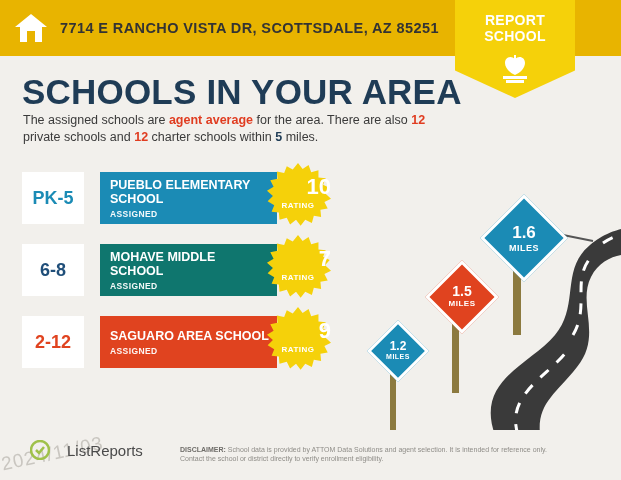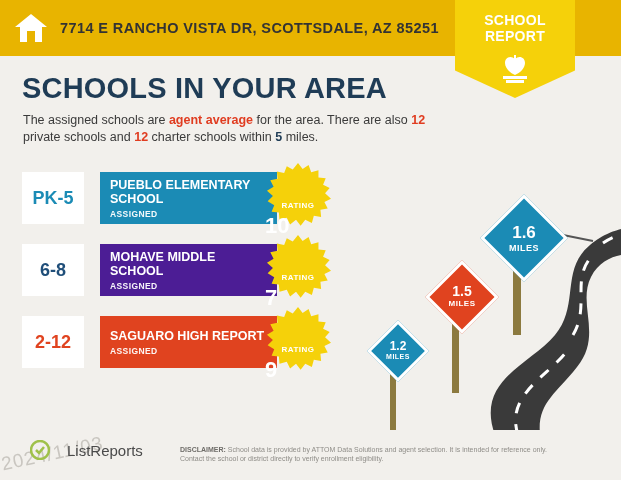--- a/index.html
+++ b/index.html
@@ -76,21 +76,21 @@
     position: absolute;
     left: 50%; top: 52px;
     transform: translateX(-50%);
     width: 40px; height: 32px;
   }
 
   
   .title {
     position: absolute;
     left: 22px; top: 72px;
-    font-size: 29px;
+    font-size: 35px;
     font-weight: bold;
     color: #1f3c56;
     letter-spacing: 0.2px;
   }
   .subtitle {
     position: absolute;
     left: 23px; top: 112px;
     width: 430px;
     font-size: 12.5px;
     color: #3a3a3a;
@@ -159,25 +159,24 @@
   .burst {
     position: absolute;
     inset: 0;
     background: #f5d10a;
     clip-path: polygon(50% 0%, 57% 9%, 66% 3%, 70% 14%, 81% 11%, 81% 22%, 92% 23%, 88% 33%, 98% 38%, 91% 46%, 100% 54%, 90% 59%, 95% 69%, 84% 71%, 85% 82%, 74% 80%, 71% 91%, 61% 86%, 54% 95%, 47% 86%, 38% 93%, 33% 83%, 22% 86%, 21% 75%, 10% 74%, 14% 64%, 4% 58%, 12% 50%, 3% 42%, 13% 36%, 8% 26%, 19% 24%, 18% 13%, 29% 15%, 33% 5%, 42% 10%);
   }
   .rating-num {
     position: absolute;
     left: 0; top: 11px;
     width: 66px;
-    text-align: left;
+    text-align: right;
     font-size: 22px;
     font-weight: bold;
     color: #ffffff;
-    margin-top: 39px;
   }
   .rating-label {
     position: absolute;
     left: 0; top: 38px;
     width: 66px;
     text-align: center;
     font-size: 8px;
     font-weight: bold;
     color: #ffffff;
     letter-spacing: 0.5px;
@@ -266,22 +265,22 @@
           <rect x="13" y="19" width="8" height="11" fill="#e8b400"></rect>
         </svg>
       </span>
       <span class="header-address">7714 E RANCHO VISTA DR, SCOTTSDALE, AZ 85251</span>
     </div>
   </div>
 
   <div class="badge">
     <div class="badge-shape"></div>
     <div class="badge-text">
+      <div>REPORT</div>
       <div>SCHOOL</div>
-      <div>REPORT</div>
     </div>
     <span class="badge-apple">
       <svg viewBox="0 0 40 32" width="40" height="32">
         <path d="M20 7 c-4 -4 -10 -2 -10 4 c0 5 5 10 10 12 c5 -2 10 -7 10 -12 c0 -6 -6 -8 -10 -4 z" fill="#ffffff"></path>
         <rect x="19" y="3" width="2" height="5" fill="#ffffff"></rect>
         <rect x="8" y="24" width="24" height="3" fill="#ffffff"></rect>
         <rect x="11" y="28" width="18" height="3" fill="#ffffff"></rect>
       </svg>
     </span>
   </div>
@@ -304,37 +303,37 @@
   <div class="rating rating-1">
     <div class="burst"></div>
     <div class="rating-num">10</div>
     <div class="rating-label">RATING</div>
   </div>
 
   <div class="row row-2">
     <div class="grade-box">
       <span class="grade-text" style="color:#1f4e79;">6-8</span>
     </div>
-    <div class="name-box" style="background:#4c1d95;">
+    <div class="name-box" style="background:#0f766e;">
       <span class="school-name">MOHAVE MIDDLE SCHOOL</span>
       <span class="assigned">ASSIGNED</span>
     </div>
   </div>
   <div class="rating rating-2">
     <div class="burst"></div>
     <div class="rating-num">7</div>
     <div class="rating-label">RATING</div>
   </div>
 
   <div class="row row-3">
     <div class="grade-box">
       <span class="grade-text" style="color:#e0431f;">2-12</span>
     </div>
     <div class="name-box" style="background:#e0431f;">
-      <span class="school-name">SAGUARO HIGH REPORT</span>
+      <span class="school-name">SAGUARO AREA SCHOOL</span>
       <span class="assigned">ASSIGNED</span>
     </div>
   </div>
   <div class="rating rating-3">
     <div class="burst"></div>
     <div class="rating-num">9</div>
     <div class="rating-label">RATING</div>
   </div>
 
   <div class="road-area">

